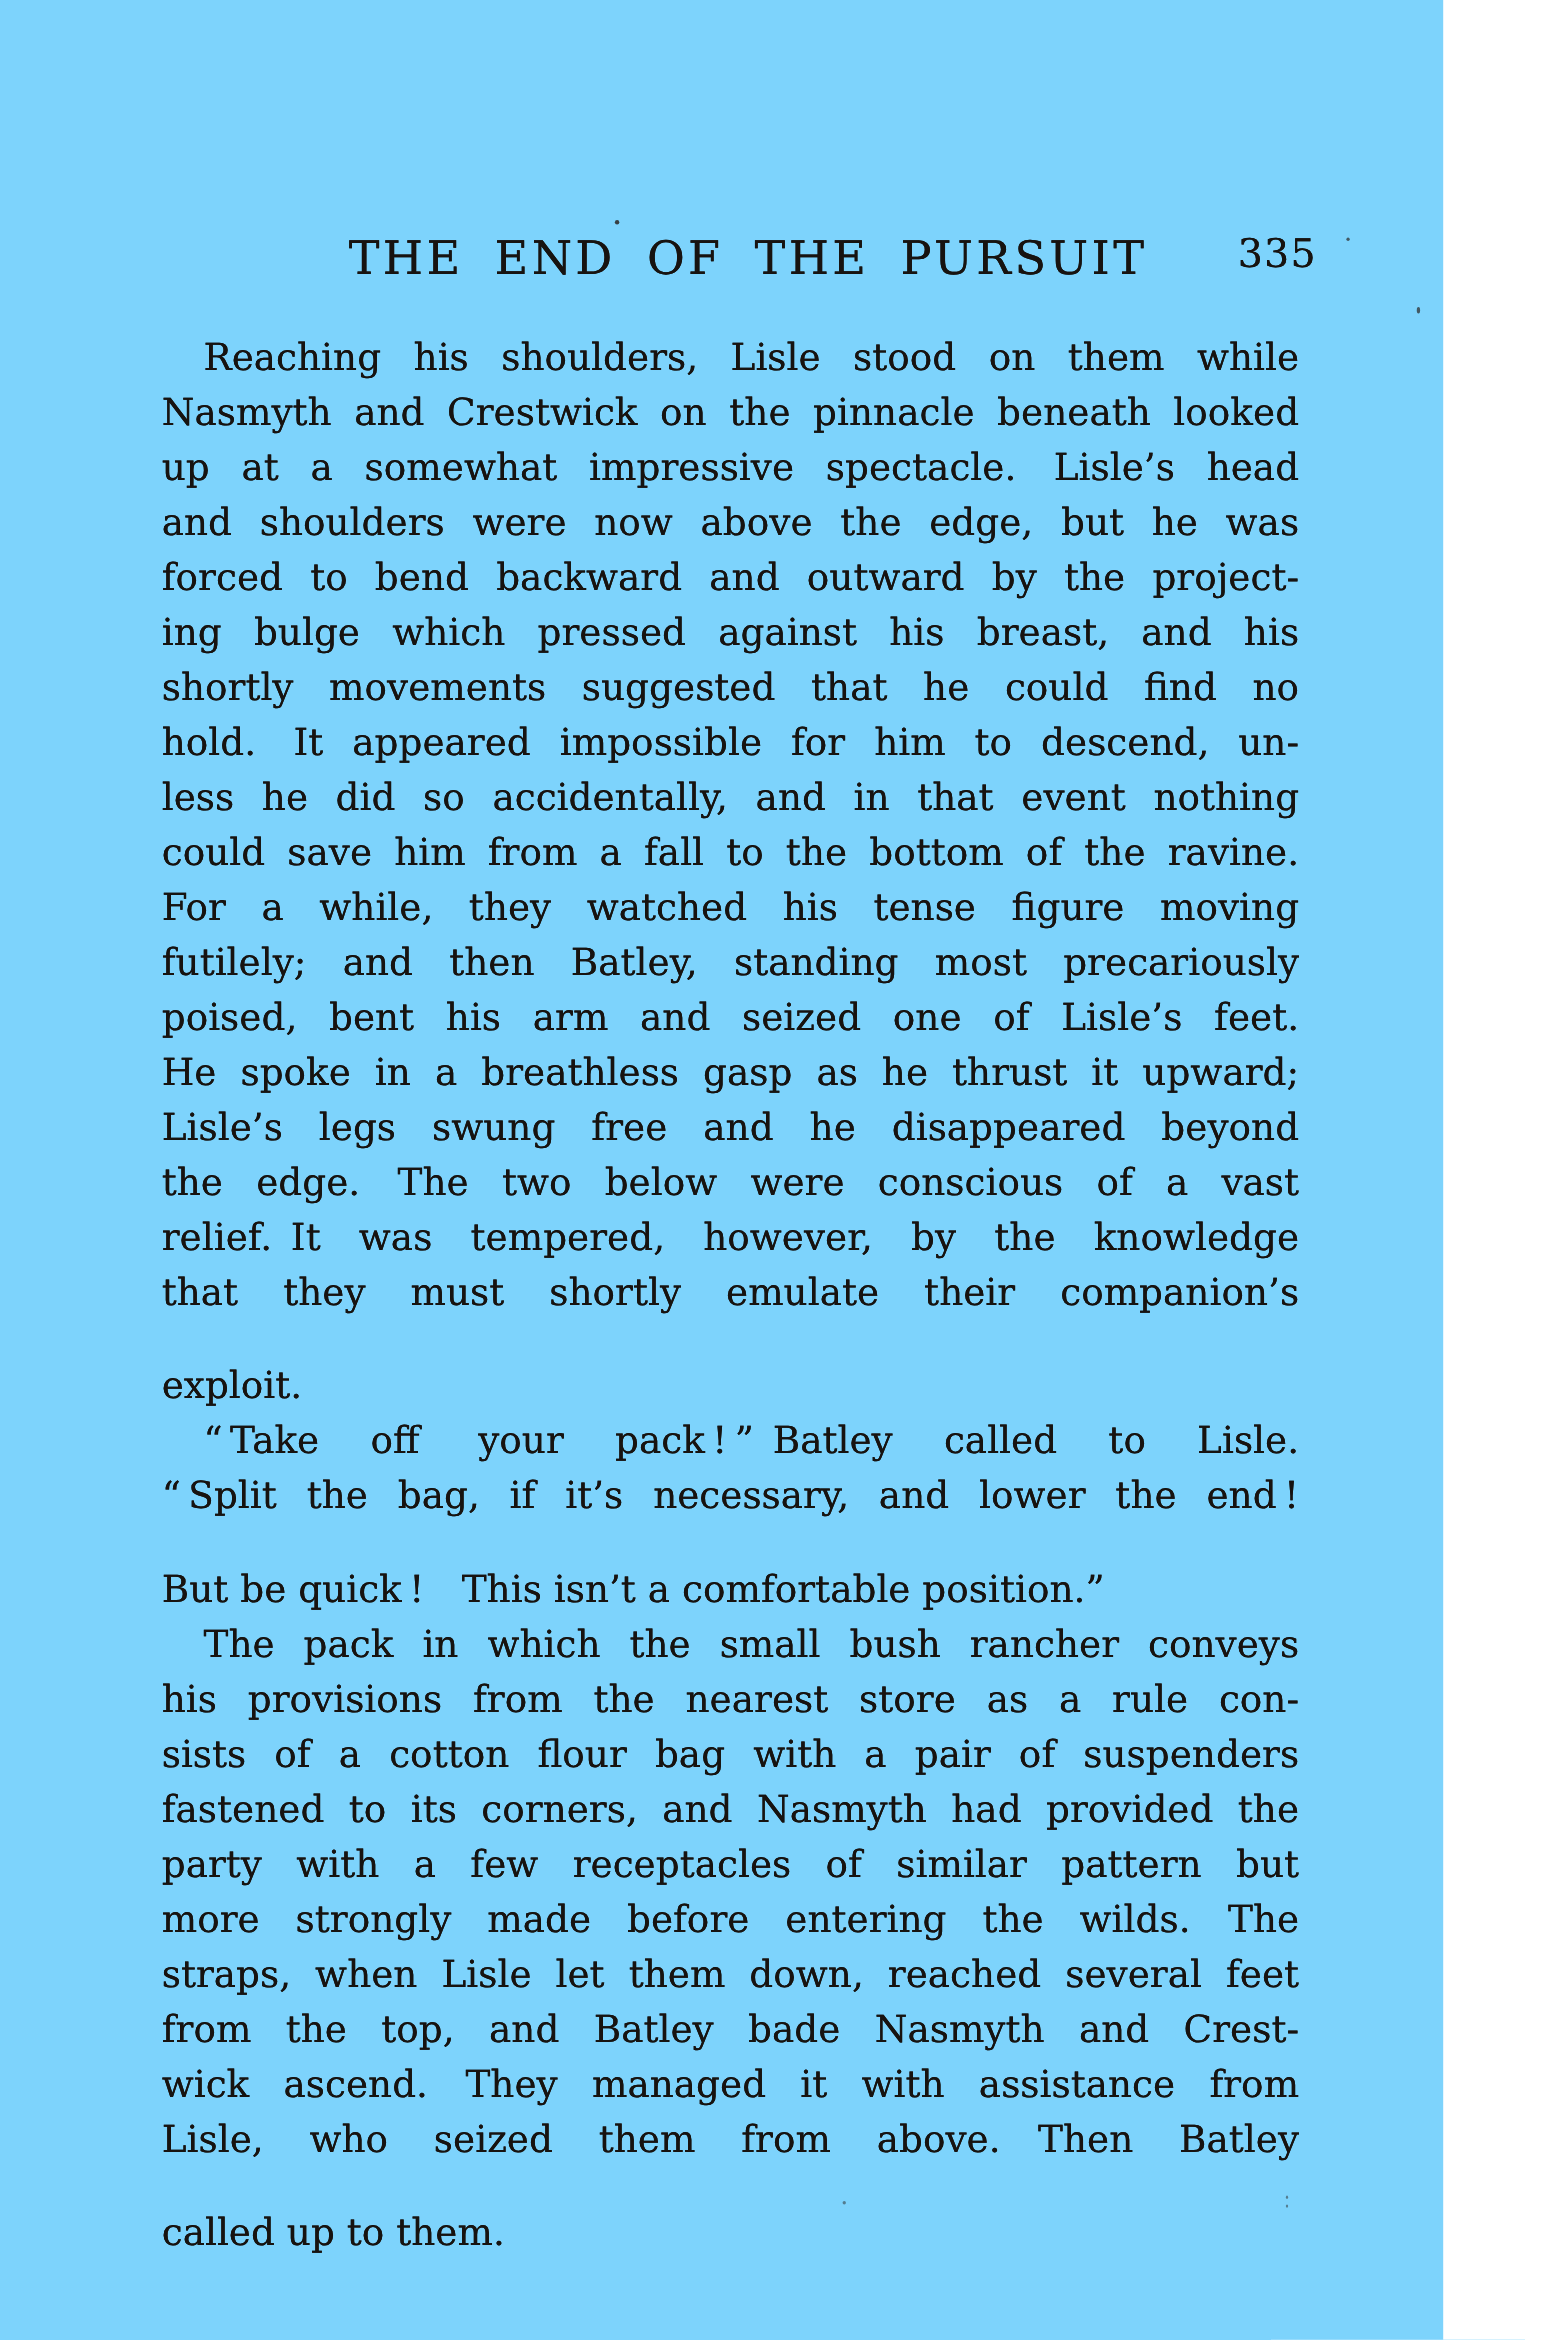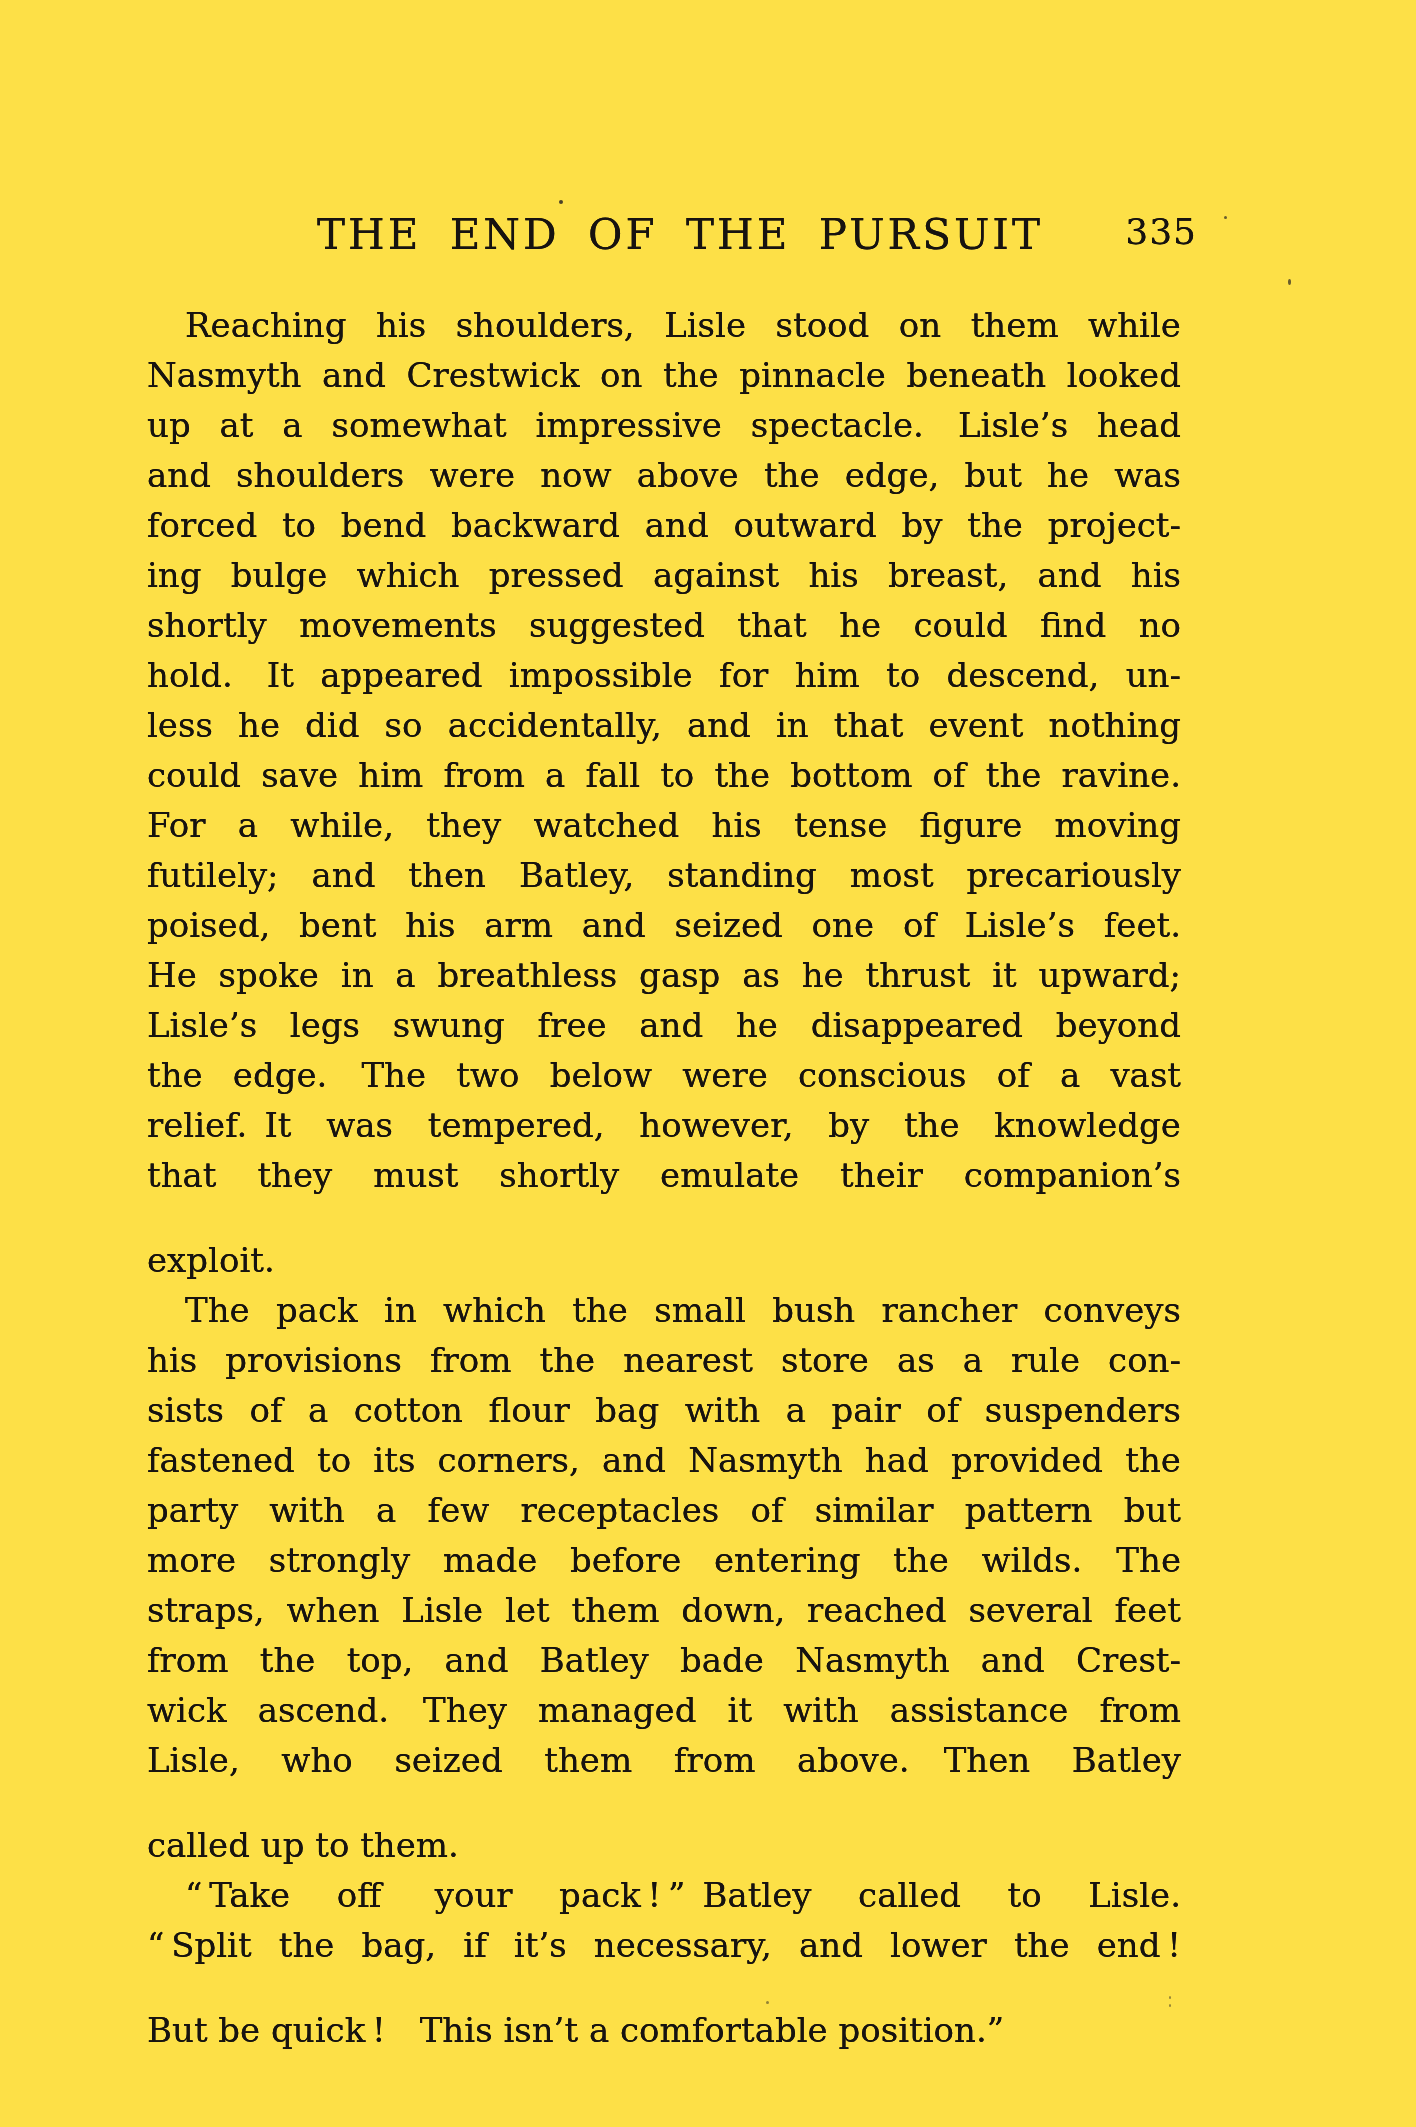--- a/index.html
+++ b/index.html
@@ -3,22 +3,22 @@
 <meta charset="utf-8">
 <style>
   html, body { margin: 0; padding: 0; }
   body {
     width: 1416px; height: 2127px;
     background: #ffffff;
     font-family: "DejaVu Serif", "Liberation Serif", serif;
   }
   .page {
     position: relative;
-    width: 1416px; height: 2127px;
-    background: #fde047;
+    width: 1312px; height: 2127px;
+    background: #7dd3fc;
     color: #171310;
     overflow: hidden;
   }
   .running-header {
     position: absolute;
     left: 163px; top: 210px; width: 1034px;
     height: 50px;
     text-align: center;
   }
   .header-title {
@@ -86,36 +86,36 @@
         <div class="line">futilely; and then Batley, standing most precariously</div>
         <div class="line">poised, bent his arm and seized one of Lisle’s feet.</div>
         <div class="line">He spoke in a breathless gasp as he thrust it upward;</div>
         <div class="line">Lisle’s legs swung free and he disappeared beyond</div>
         <div class="line">the edge. The two below were conscious of a vast</div>
         <div class="line">relief. It was tempered, however, by the knowledge</div>
         <div class="line">that they must shortly emulate their companion’s</div>
         <div class="line last">exploit.</div>
       </div>
       <div class="para">
+        <div class="line first">“ Take off  your pack ! ” Batley called to Lisle.</div>
+        <div class="line">“ Split the bag, if it’s necessary, and lower the end !</div>
+        <div class="line last">But be quick ! This isn’t a comfortable position.”</div>
+      </div>
+      <div class="para">
         <div class="line first">The pack in which the small bush rancher conveys</div>
         <div class="line">his provisions from the nearest store as a rule con-</div>
         <div class="line">sists of a cotton flour bag with a pair of suspenders</div>
         <div class="line">fastened to its corners, and Nasmyth had provided the</div>
         <div class="line">party with a few receptacles of similar pattern but</div>
         <div class="line">more strongly made before entering the wilds. The</div>
         <div class="line">straps, when Lisle let them down, reached several feet</div>
         <div class="line">from the top, and Batley bade Nasmyth and Crest-</div>
         <div class="line">wick ascend. They managed it with assistance from</div>
         <div class="line">Lisle, who seized them from above. Then Batley</div>
         <div class="line last">called up to them.</div>
-      </div>
-      <div class="para">
-        <div class="line first">“ Take off  your pack ! ” Batley called to Lisle.</div>
-        <div class="line">“ Split the bag, if it’s necessary, and lower the end !</div>
-        <div class="line last">But be quick ! This isn’t a comfortable position.”</div>
       </div>
     </div>
 
   <div id="specks">
       <div class="speck" style="left: 559px; top: 200px; width: 4px; height: 4px; opacity: 0.85;"></div>
       <div class="speck" style="left: 1224px; top: 216px; width: 3px; height: 3px; opacity: 0.7;"></div>
       <div class="speck" style="left: 1288px; top: 279px; width: 3px; height: 6px; opacity: 0.7;"></div>
       <div class="speck" style="left: 766px; top: 2001px; width: 3px; height: 3px; opacity: 0.5;"></div>
       <div class="speck" style="left: 1169px; top: 1996px; width: 2px; height: 3px; opacity: 0.5;"></div>
       <div class="speck" style="left: 1169px; top: 2004px; width: 2px; height: 3px; opacity: 0.5;"></div>

